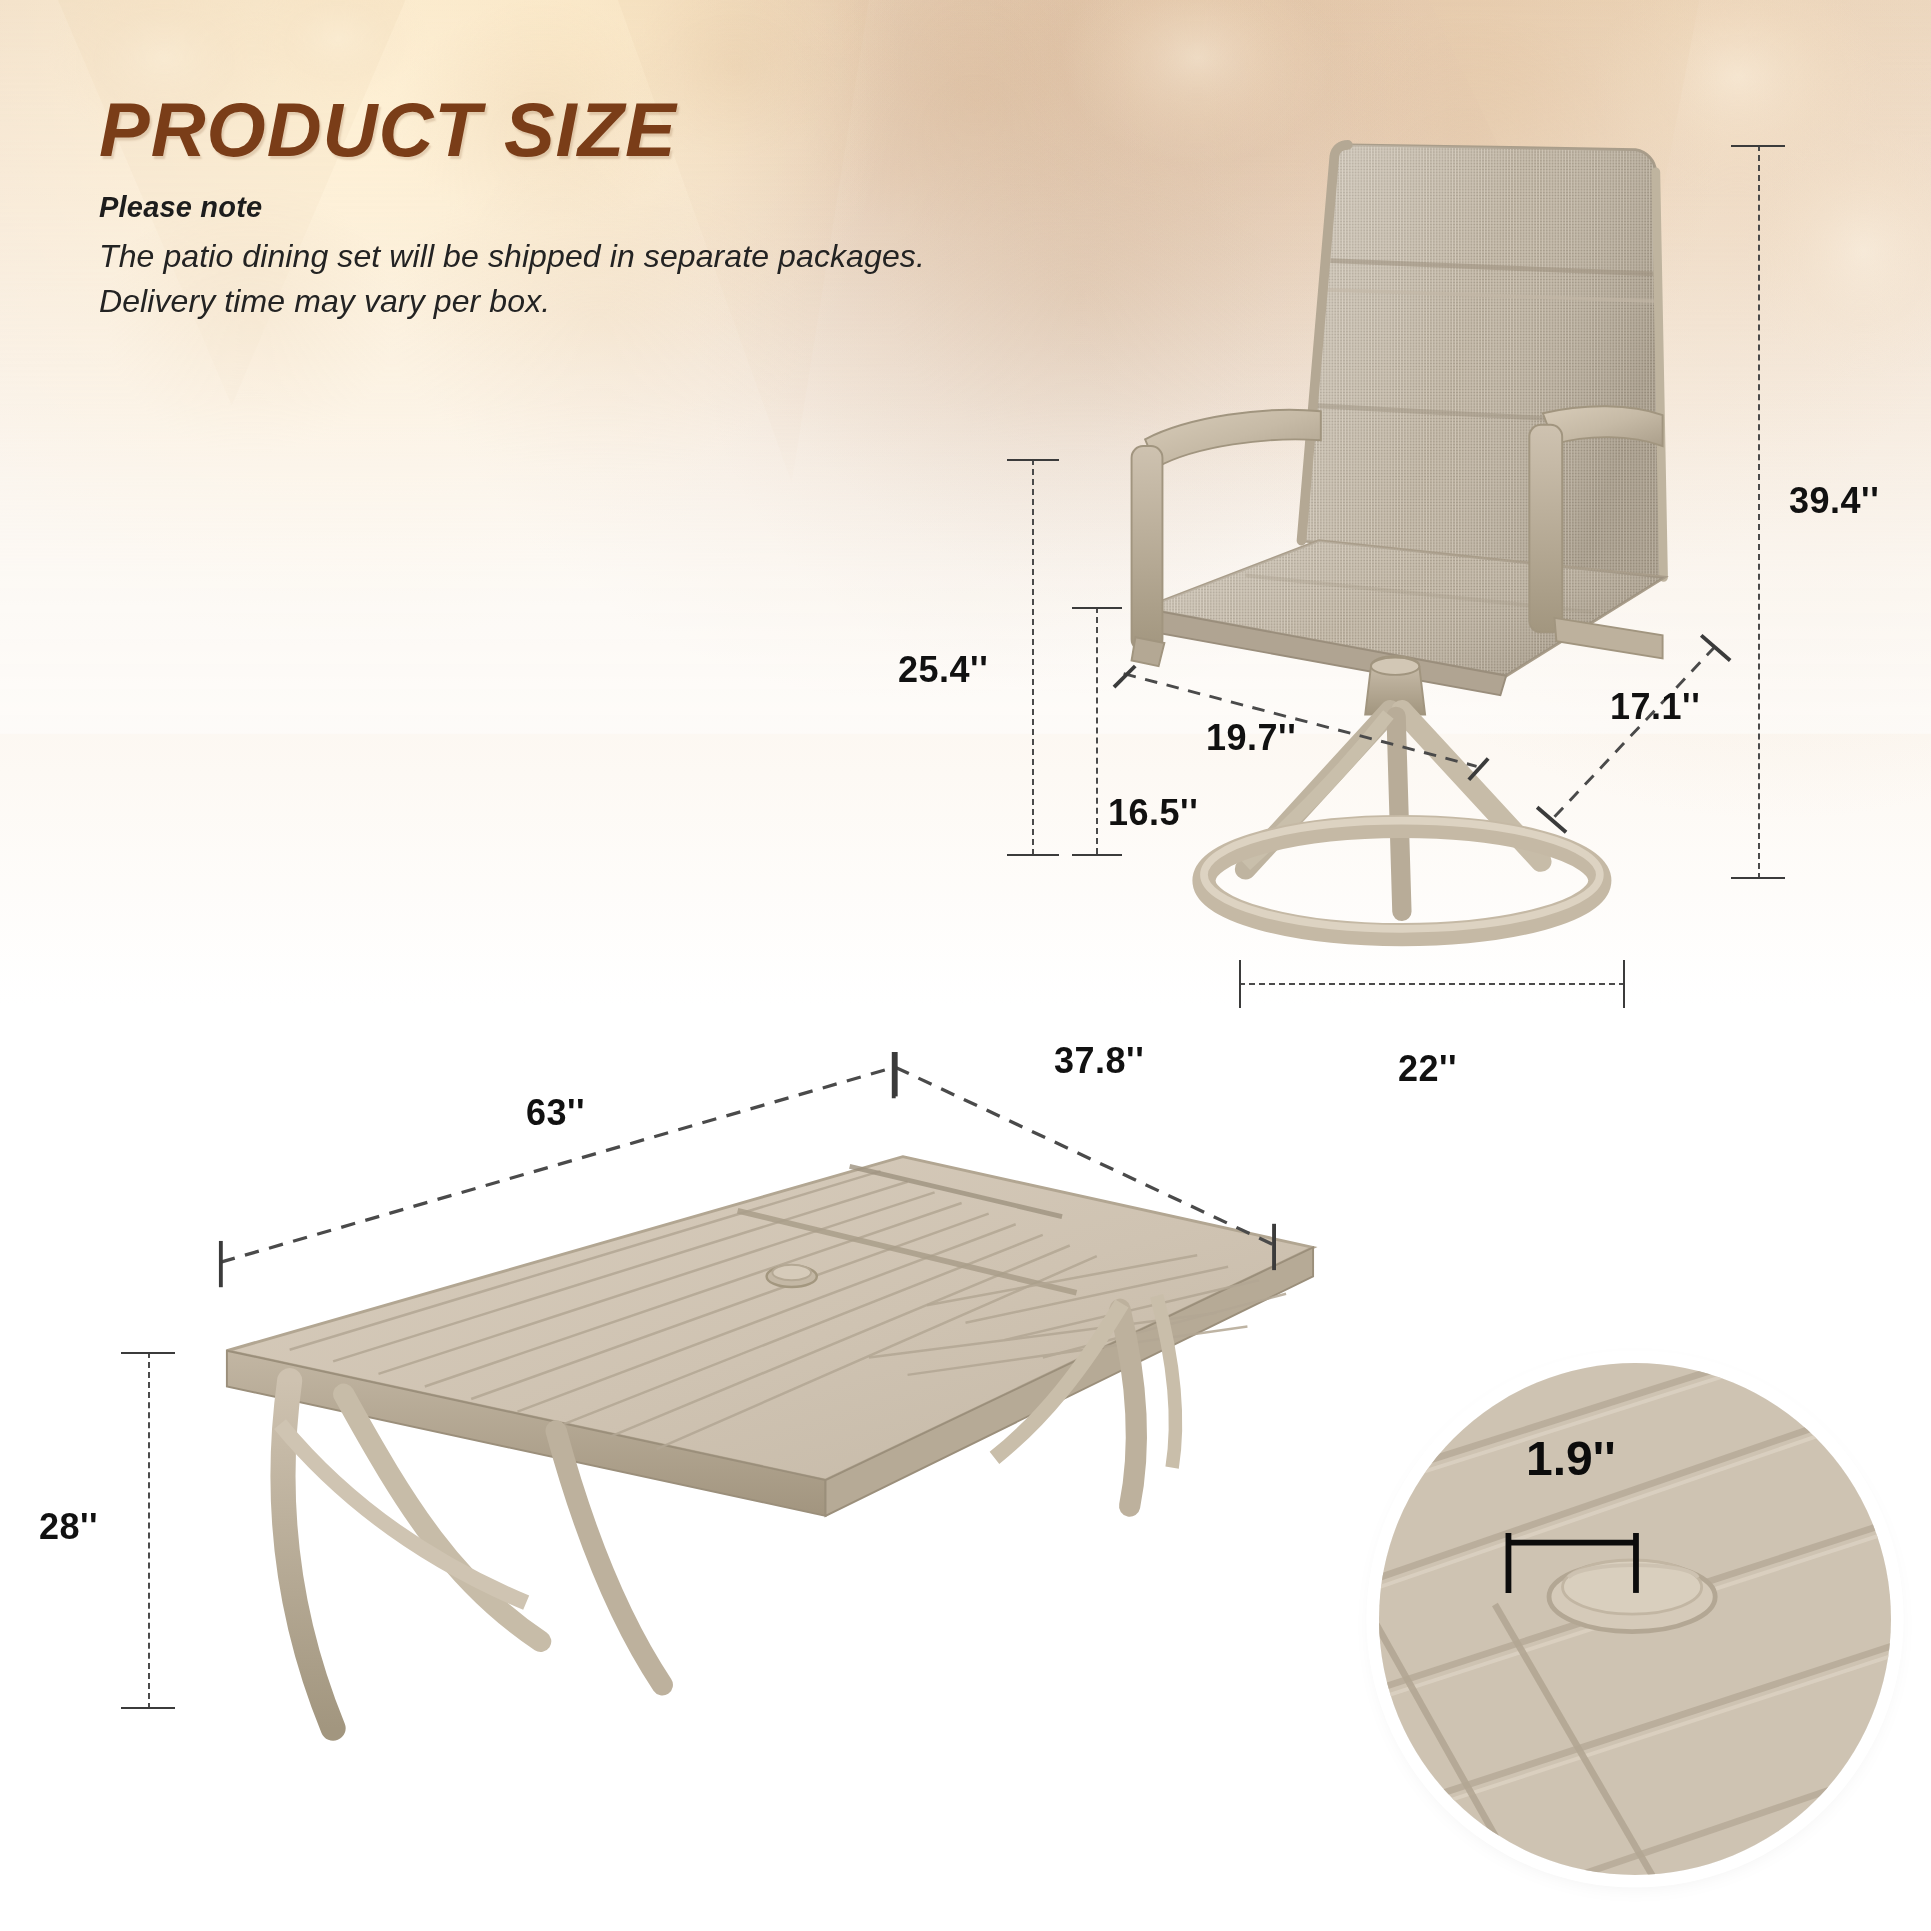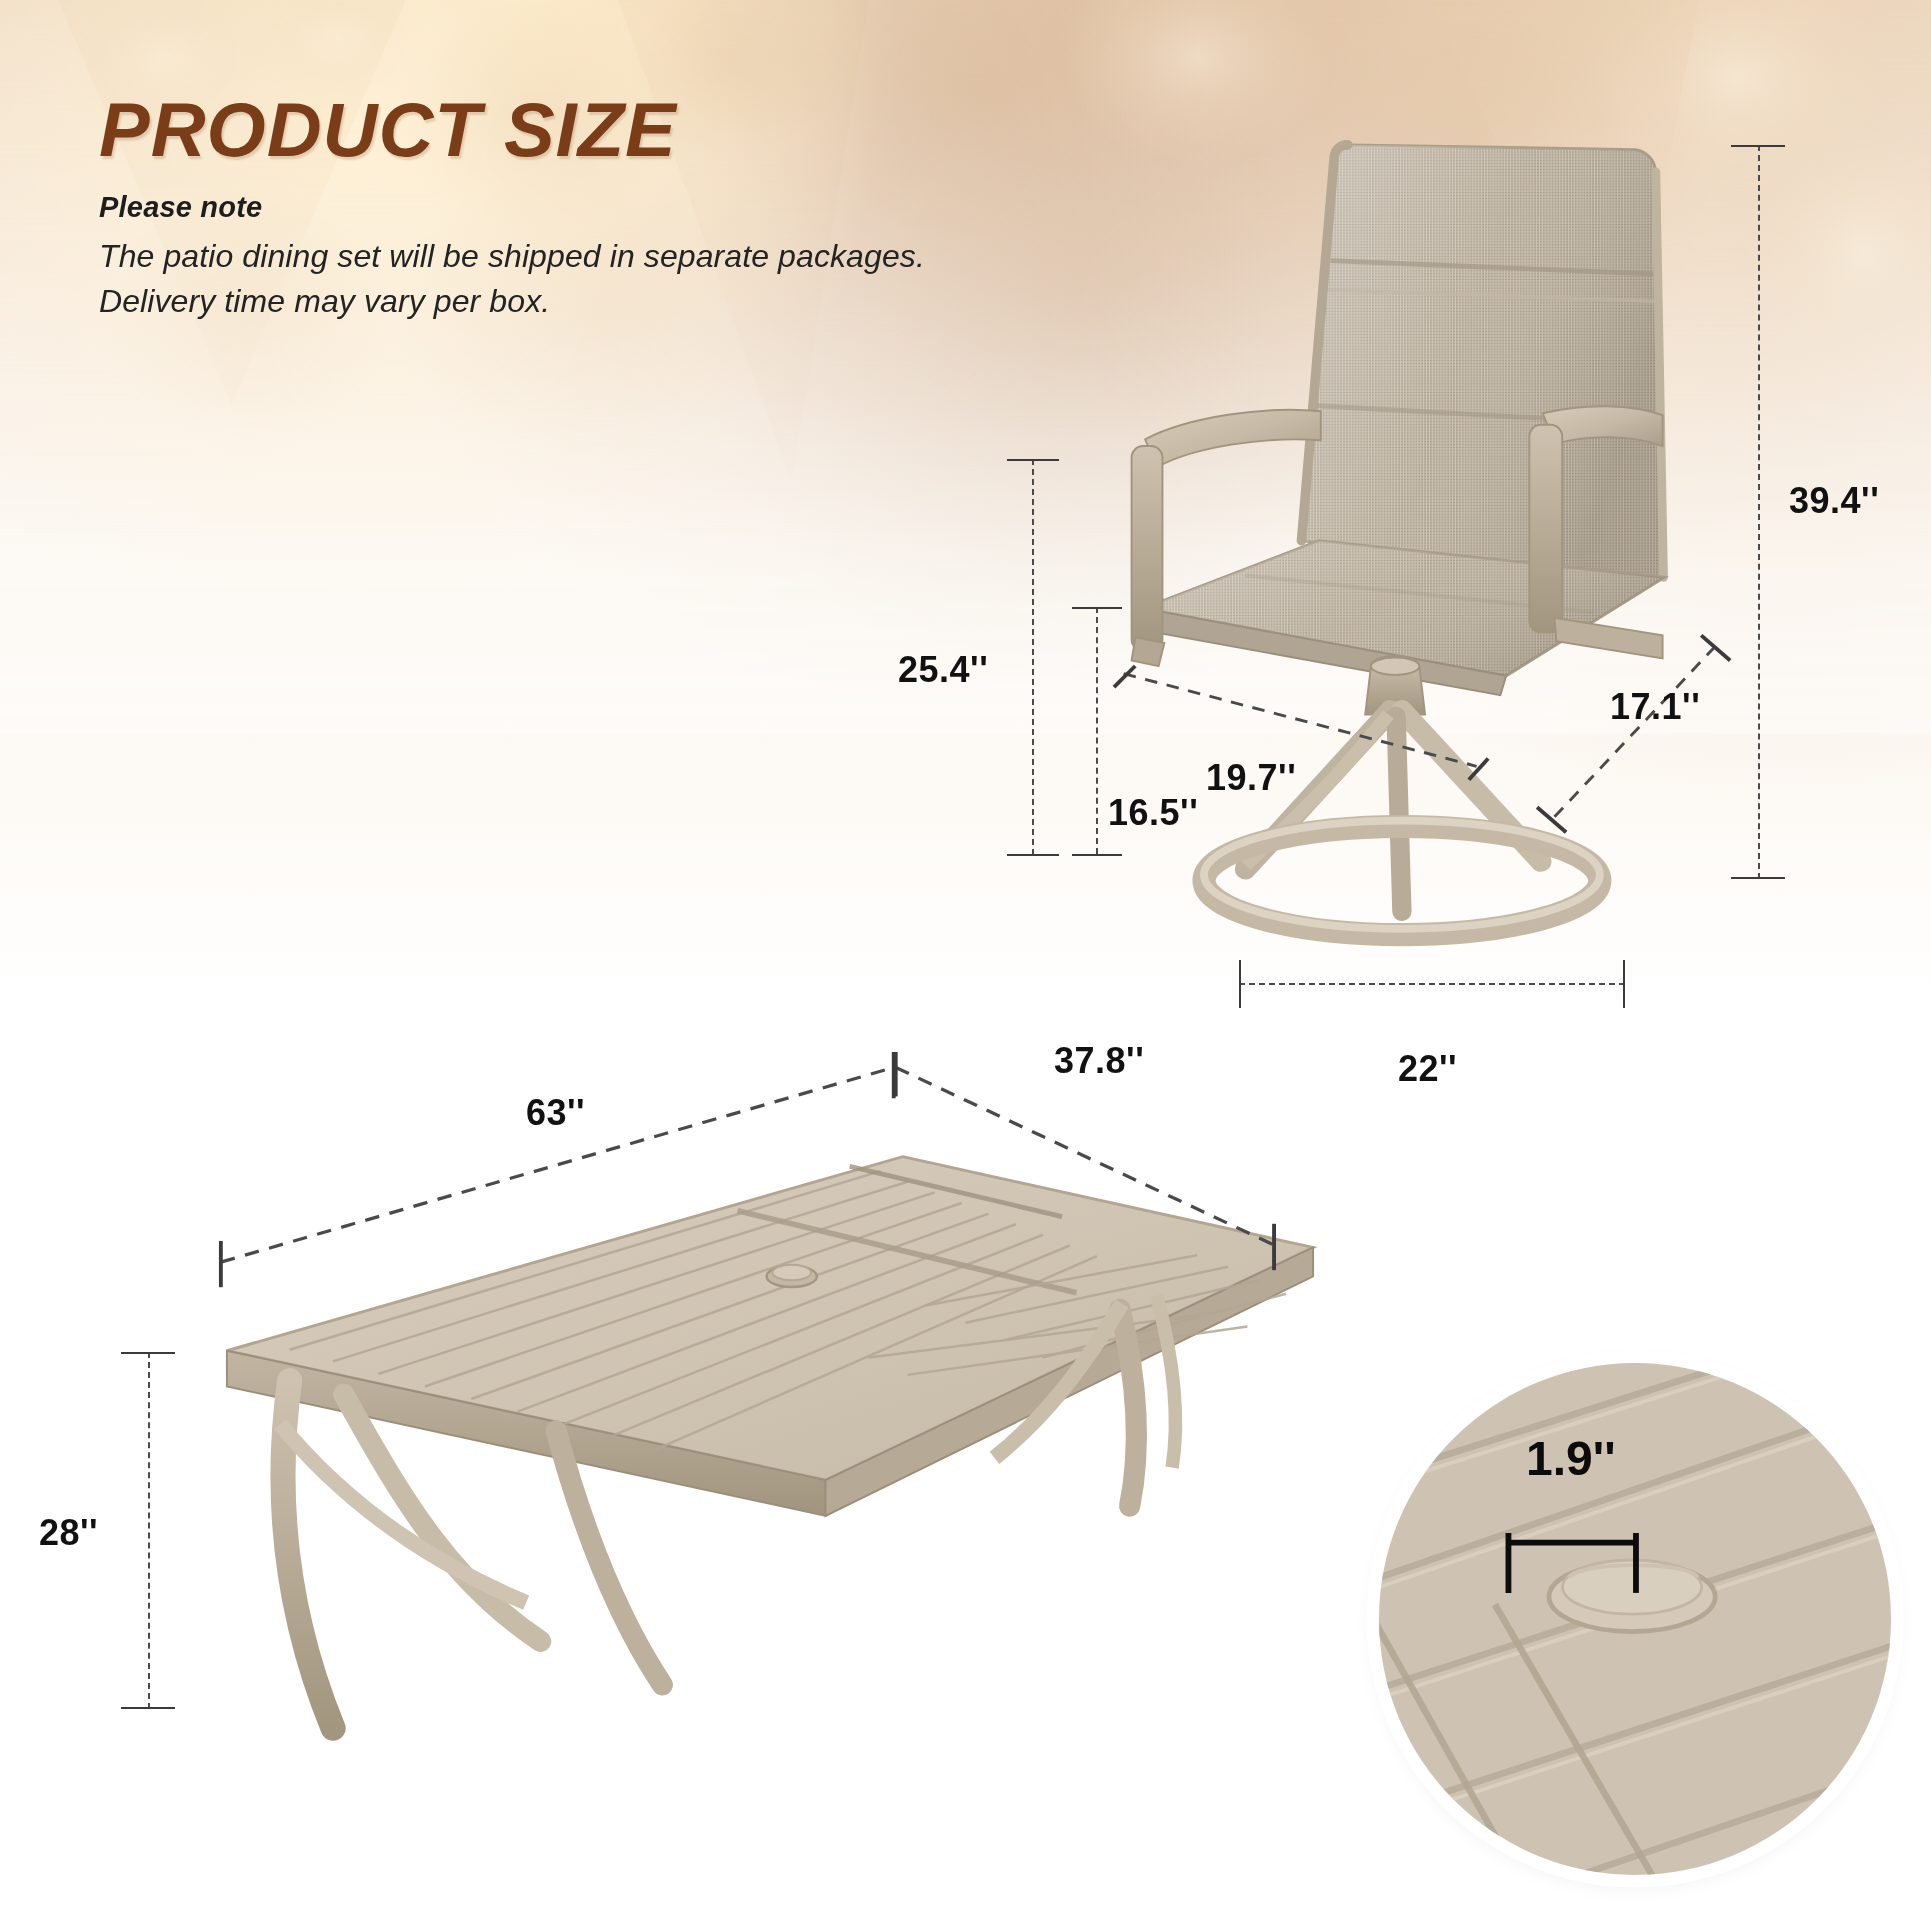--- a/index.html
+++ b/index.html
@@ -283,21 +283,21 @@
 <div class="dline dl-v" style="left:1096px; top:607px; height:247px;"></div>
 <div class="tick-h" style="left:1072px; top:607px; width:50px;"></div>
 <div class="tick-h" style="left:1072px; top:854px; width:50px;"></div>
 <div class="dim" style="left:1108px; top:792px;">16.5''</div>
 
 <svg style="position:absolute; left:1110px; top:666px; width:386px; height:135px;" viewBox="0 0 400 140">
   <path d="M14,8 L380,104" stroke="#4a4a4a" stroke-width="3" stroke-dasharray="13 10" fill="none"></path>
   <path d="M4,22 L26,0" stroke="#3b3b3b" stroke-width="4" fill="none"></path>
   <path d="M372,118 L392,96" stroke="#3b3b3b" stroke-width="4" fill="none"></path>
 </svg>
-<div class="dim" style="left:1206px; top:717px;margin-top:40px;">19.7''</div>
+<div class="dim" style="left:1206px; top:717px;">19.7''</div>
 
 <svg style="position:absolute; left:1535px; top:618px; width:261px; height:222px;" viewBox="0 0 270 230">
   <path d="M20,206 L186,30" stroke="#4a4a4a" stroke-width="3" stroke-dasharray="13 10" fill="none"></path>
   <path d="M2,196 L32,222" stroke="#3b3b3b" stroke-width="4" fill="none"></path>
   <path d="M172,18 L202,44" stroke="#3b3b3b" stroke-width="4" fill="none"></path>
 </svg>
 <div class="dim" style="left:1610px; top:686px;">17.1''</div>
 
 <div class="dline dl-h" style="left:1239px; top:983px; width:386px;"></div>
 <div class="tick-v" style="left:1239px; top:960px; height:48px;"></div>
@@ -314,21 +314,21 @@
 <svg style="position:absolute; left:888px; top:1052px; width:415px; height:222px;" viewBox="0 0 430 230">
   <path d="M8,16 L400,200" stroke="#4a4a4a" stroke-width="3.4" stroke-dasharray="15 11" fill="none"></path>
   <path d="M8,0 L8,46" stroke="#3b3b3b" stroke-width="4" fill="none"></path>
   <path d="M400,178 L400,226" stroke="#3b3b3b" stroke-width="4" fill="none"></path>
 </svg>
 <div class="dim" style="left:1054px; top:1040px;">37.8''</div>
 
 <div class="dline dl-v" style="left:148px; top:1352px; height:357px;"></div>
 <div class="tick-h" style="left:121px; top:1352px; width:54px;"></div>
 <div class="tick-h" style="left:121px; top:1707px; width:54px;"></div>
-<div class="dim" style="left:39px; top:1506px;margin-top:6px;">28''</div>
+<div class="dim" style="left:39px; top:1506px;">28''</div>
 
 <div id="inset">
   <svg viewBox="0 0 530 530" style="width:512px;height:512px;">
     <rect width="530" height="530" fill="#cec3b2"></rect>
     <g stroke="#b9ad9b" stroke-width="7" fill="none" opacity=".95">
       <path d="M-40,130 L400,-10"></path>
       <path d="M-40,236 L470,60"></path>
       <path d="M-40,350 L520,168"></path>
       <path d="M-10,470 L540,290"></path>
       <path d="M120,560 L560,410"></path>

